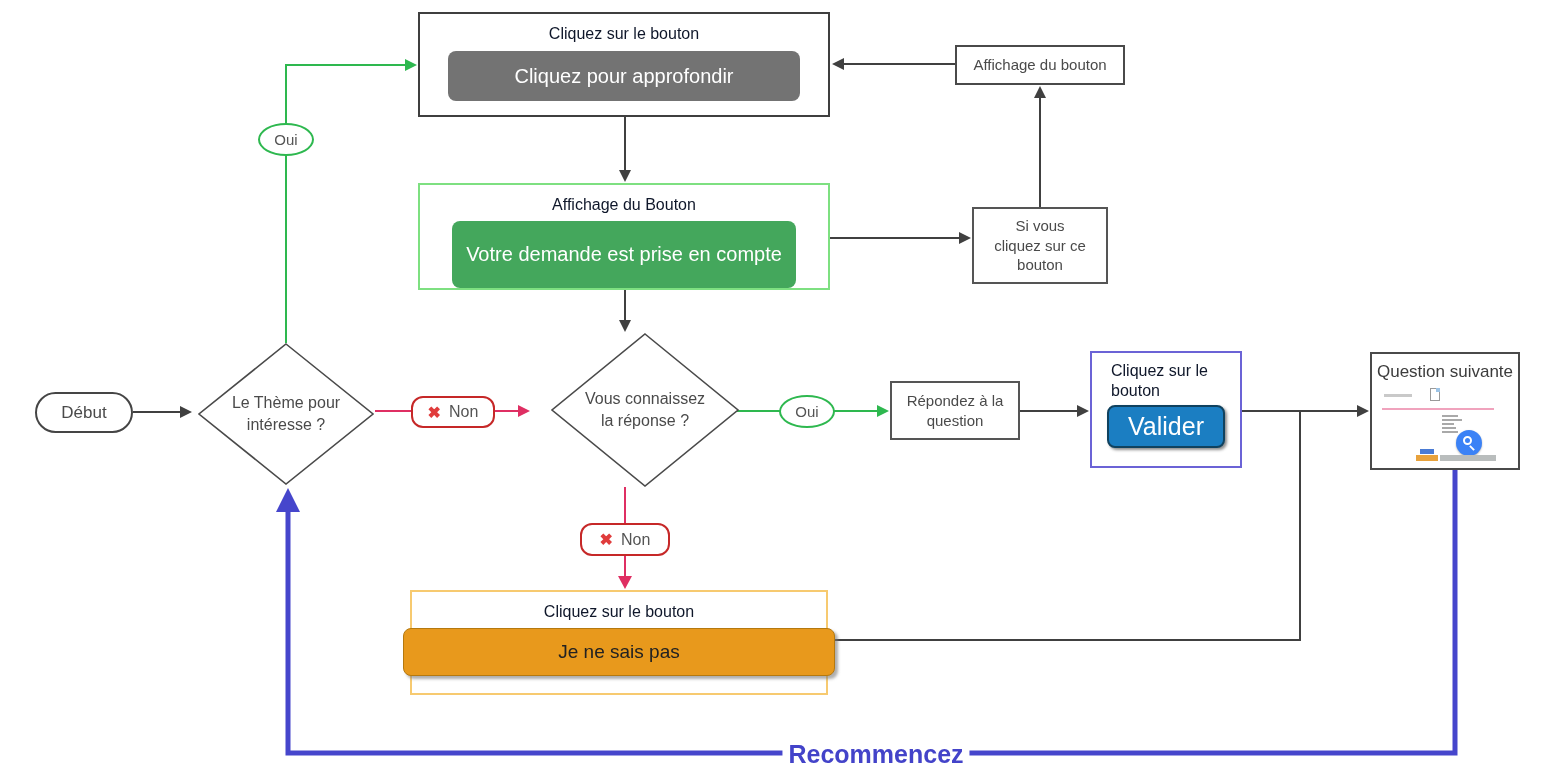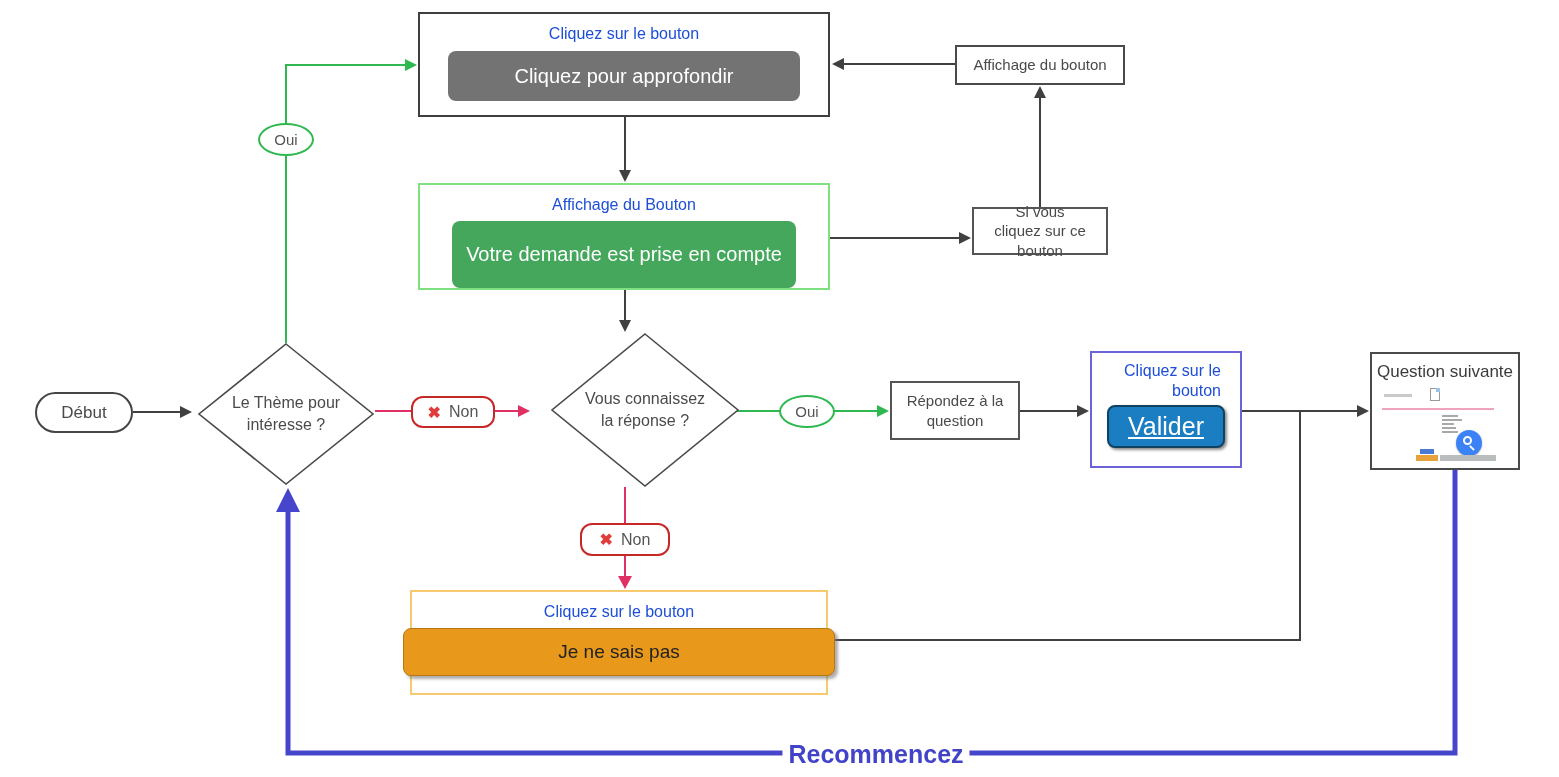--- a/index.html
+++ b/index.html
@@ -7,21 +7,21 @@
   body { font-family:"Liberation Sans", sans-serif; }
   #canvas {
     position:relative; width:1559px; height:777px; background:#ffffff;
     overflow:hidden;
   }
   #wires { position:absolute; left:0; top:0; width:1559px; height:777px; z-index:1; }
   .node { position:absolute; z-index:2; background:#ffffff; }
 
   
   .proc { border:2px solid #3f3f3f; display:flex; flex-direction:column; align-items:center; }
-  .proc-label { color:#1d4ed8; font-size:16px; margin-top:10px; text-align:right; line-height:1.25; }
+  .proc-label { color:#0f172a; font-size:16px; margin-top:10px; text-align:left; line-height:1.25; }
 
   
   .btnbox-btn {
     display:flex; align-items:center; justify-content:center;
     border-radius:8px; color:#ffffff; font-size:20px;
   }
 
   .green-border { border:2px solid #7ee081; }
   .purple-border { border:2px solid #6b63d6; }
   .orange-border { border:2px solid #f7ca70; }
@@ -57,21 +57,20 @@
     border:2px solid #555; background:#fff;
     display:flex; align-items:center; justify-content:center;
     color:#4a4a4a; font-size:15px; text-align:center; line-height:1.3;
   }
 
   
   .valider-btn {
     background:#1b7ec2; border:2px solid #10425f; border-radius:8px;
     color:#fff; font-size:25px; display:flex; align-items:center; justify-content:center;
     box-shadow:2px 2px 3px rgba(0,0,0,.45);
-    text-decoration:underline;
   }
 
   
   .dontknow-btn {
     background:#e8991c; border:1px solid #b5790f; border-radius:8px;
     color:#222; font-size:19px; display:flex; align-items:center; justify-content:center;
     box-shadow:3px 3px 3px rgba(120,120,120,.6);
   }
 
   
@@ -161,21 +160,21 @@
 
   <div class="node small-box" style="left:955px; top:45px; width:170px; height:40px; border-color:#4a4a4a;">
     <span>Affichage du bouton</span>
   </div>
 
   <div class="node proc green-border" style="left:418px; top:183px; width:412px; height:107px;">
     <div class="proc-label">Affichage du Bouton</div>
     <div class="btnbox-btn" style="width:344px; height:69px; margin-top:6px; background:#44a75c;">Votre demande est prise en compte</div>
   </div>
 
-  <div class="node small-box green-border" style="left:972px; top:207px; width:136px; height:48px; padding:0 19px;">
+  <div class="node small-box green-border" style="left:972px; top:207px; width:136px; height:77px; padding:0 19px;">
     <span>Si vous cliquez sur ce bouton</span>
   </div>
 
   <div class="node pill" style="left:35px; top:392px; width:98px; height:41px;">
     <span>Début</span>
   </div>
 
   <div class="node diamond-node" style="left:197px; top:343px; width:178px; height:142px; background:transparent;">
     <svg width="178" height="142">
       <polygon points="89,1 176,71 89,141 2,71" fill="#ffffff" stroke="#4a4a4a" stroke-width="1.6"></polygon>

